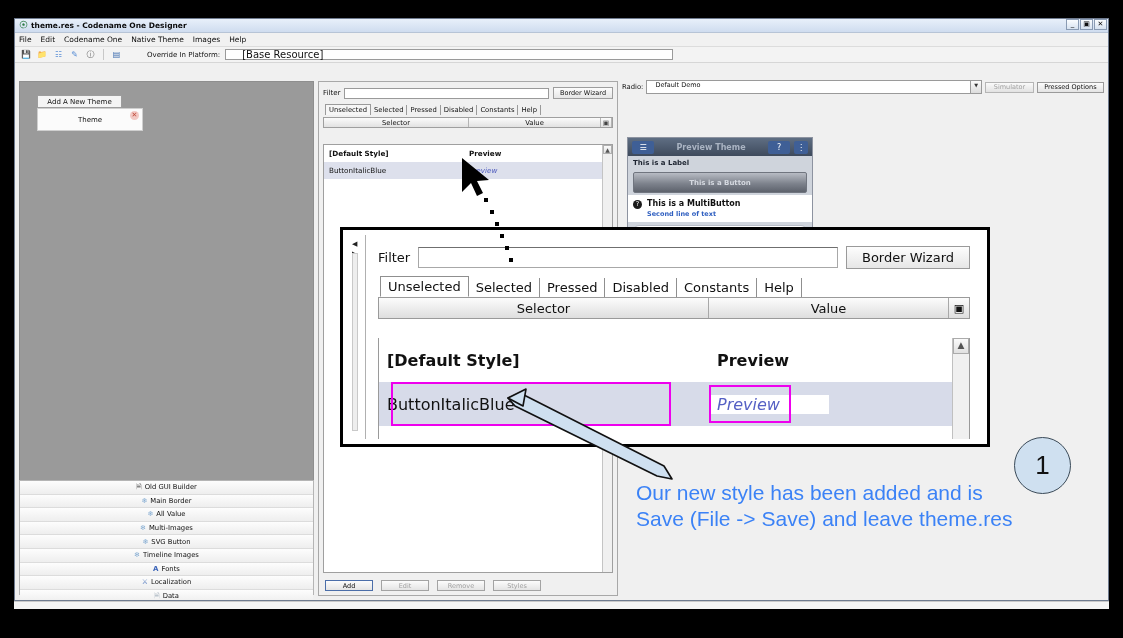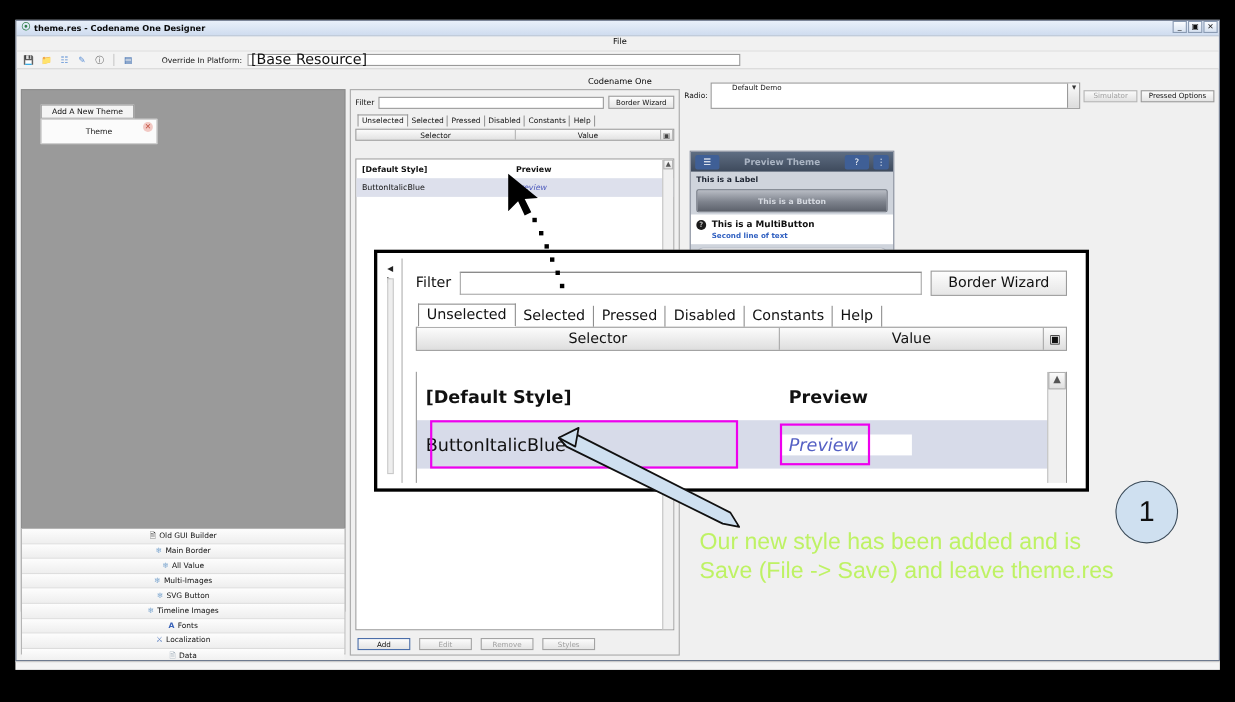--- a/index.html
+++ b/index.html
@@ -8,28 +8,28 @@
 
   
   .app-window{position:absolute;left:14px;top:18px;width:1095px;height:583px;background:#f0f0f0;border:1px solid #6f7b8f;box-sizing:border-box;overflow:hidden;}
 
   .titlebar{height:13px;background:linear-gradient(#e8f0fa,#cfdcef);border-bottom:1px solid #b7c4d6;display:flex;align-items:center;padding:0 2px;position:relative;}
   .title-icon{width:9px;height:9px;margin:0 3px 0 2px;color:#2d7d46;font-size:9px;line-height:9px;}
   .title-text{font-size:7.5px;color:#0a0a0a;font-weight:bold;letter-spacing:0px;}
   .win-btns{position:absolute;right:1px;top:0px;display:flex;gap:1px;}
   .win-btn{width:13px;height:11px;background:linear-gradient(#fbfdff,#d7e2f0);border:1px solid #8a9bb3;font-size:7px;line-height:9px;text-align:center;color:#111;box-sizing:border-box;}
 
-  .menubar{height:13px;background:#f1f1f1;border-bottom:1px solid #dcdcdc;display:flex;align-items:center;padding-left:4px;gap:9px;flex-direction:column;}
+  .menubar{height:13px;background:#f1f1f1;border-bottom:1px solid #dcdcdc;display:flex;align-items:center;padding-left:4px;gap:9px;}
   .menu-item{font-size:7.5px;color:#0b0b0b;}
 
   .toolbar{height:15px;background:#f3f3f3;border-bottom:1px solid #d6d6d6;display:flex;align-items:center;padding-left:6px;gap:5px;}
   .tb-ico{width:11px;height:11px;display:inline-block;border-radius:1px;font-size:8px;line-height:11px;text-align:center;color:#555;}
   .tb-sep{width:1px;height:11px;background:#c8c8c8;margin:0 2px;}
   .tb-label{font-size:7px;color:#111;margin-left:20px;}
-  .tb-combo{width:448px;height:11px;background:#fff;border:1px solid #9a9a9a;font-size:13px;color:#111;padding-left:2px;box-sizing:border-box;line-height:10px;}
+  .tb-combo{width:448px;height:11px;background:#fff;border:1px solid #9a9a9a;font-size:10px;color:#111;padding-left:16px;box-sizing:border-box;line-height:10px;}
 
   .content{position:absolute;left:0;top:42px;right:0;bottom:0;}
 
   
   .left-panel{position:absolute;left:4px;top:20px;width:295px;bottom:44px;background:#9a9a9a;border:1px solid #8e8e8e;box-sizing:border-box;}
   .themes-tab{position:absolute;left:4px;top:22px;width:295px;height:12px;display:flex;align-items:center;justify-content:center;gap:3px;}
   .themes-tab-inner{font-size:7px;color:#111;}
   .add-theme-btn{position:absolute;left:22px;top:34px;width:85px;height:13px;background:#f4f4f4;border:1px solid #9d9d9d;font-size:7px;color:#111;display:flex;align-items:center;justify-content:center;box-sizing:border-box;}
   .theme-card{position:absolute;left:22px;top:47px;width:106px;height:23px;background:#fbfbfb;border:1px solid #cfcfcf;box-sizing:border-box;display:flex;align-items:center;justify-content:center;font-size:7px;color:#111;}
   .theme-card .closer{position:absolute;right:3px;top:2px;width:9px;height:9px;border-radius:50%;background:#f2c9c4;color:#c05040;font-size:7px;line-height:9px;text-align:center;}
@@ -61,21 +61,21 @@
   .vscroll .thumb{position:absolute;top:0;left:0;right:0;height:9px;background:linear-gradient(#fafafa,#e2e2e2);border:1px solid #b0b0b0;box-sizing:border-box;font-size:6px;text-align:center;line-height:7px;color:#555;}
   .mid-btns{position:absolute;left:6px;bottom:4px;display:flex;gap:8px;}
   .mbtn{width:48px;height:11px;background:linear-gradient(#fcfcfc,#e4e4e4);border:1px solid #a3a3a3;font-size:6.5px;display:flex;align-items:center;justify-content:center;box-sizing:border-box;color:#111;}
   .mbtn.dis{color:#a0a0a0;}
   .mbtn.act{border:1px solid #4b6ea9;}
 
   
   .right-panel{position:absolute;left:607px;top:20px;right:4px;bottom:4px;}
   .form-row{display:flex;align-items:center;height:12px;gap:3px;}
   .form-lbl{font-size:6.8px;color:#111;}
-  .form-combo{width:360px;height:24px;background:#fff;border:1px solid #9a9a9a;font-size:6.5px;padding-left:18px;box-sizing:border-box;color:#111;line-height:9px;position:relative;}
+  .form-combo{width:360px;height:14px;background:#fff;border:1px solid #9a9a9a;font-size:6.5px;padding-left:8px;box-sizing:border-box;color:#111;line-height:9px;position:relative;}
   .combo-arrow{position:absolute;right:0;top:0;width:10px;height:100%;background:linear-gradient(#fbfbfb,#dcdcdc);border-left:1px solid #9a9a9a;font-size:5px;text-align:center;line-height:9px;color:#333;}
   .sim-btn{width:52px;height:11px;background:linear-gradient(#fafafa,#e2e2e2);border:1px solid #b5b5b5;font-size:6.5px;display:flex;align-items:center;justify-content:center;color:#a2a2a2;box-sizing:border-box;}
   .adv-btn{width:72px;height:11px;background:linear-gradient(#fcfcfc,#e4e4e4);border:1px solid #9a9a9a;font-size:6.5px;display:flex;align-items:center;justify-content:center;color:#111;box-sizing:border-box;}
 
   
   .device{position:absolute;left:612px;top:76px;width:186px;height:152px;background:#cfd4dc;border:1px solid #8d93a0;box-sizing:border-box;overflow:hidden;}
   .dev-titlebar{height:18px;background:linear-gradient(#5f6e83,#3e4a5c);display:flex;align-items:center;padding:0 4px;gap:4px;}
   .dev-sq{width:22px;height:13px;background:#3f5f96;border-radius:2px;color:#fff;font-size:8px;text-align:center;line-height:13px;}
   .dev-title{flex:1;text-align:center;color:#aab4c3;font-size:8px;font-weight:bold;}
   .dev-lbl{font-size:7px;font-weight:bold;color:#1d2431;padding:3px 5px;}
@@ -113,21 +113,21 @@
   .i-c2.bold{font-weight:bold;}
   .i-c2.italic{font-style:italic;color:#5560c4;}
   .i-c3{flex:1;}
   .i-vscroll{position:absolute;right:0;top:0;width:16px;bottom:0;background:#f0f0f0;border-left:1px solid #c0c0c0;}
   .i-vthumb{position:absolute;left:0;right:0;top:0;height:16px;background:linear-gradient(#fbfbfb,#e0e0e0);border:1px solid #ababab;box-sizing:border-box;font-size:9px;text-align:center;line-height:13px;color:#555;}
   .i-hl{position:absolute;left:12px;width:280px;height:44px;border:2px solid #ee00ee;box-sizing:border-box;pointer-events:none;}
   .i-hl2{position:absolute;width:82px;height:38px;border:2px solid #ee00ee;box-sizing:border-box;pointer-events:none;}
 
   
   .callout-num{position:absolute;left:1014px;top:437px;width:55px;height:55px;border-radius:50%;background:#cfe0f0;border:1px solid #3a4a58;display:flex;align-items:center;justify-content:center;font-size:26px;color:#111;font-family:"Liberation Sans",sans-serif;}
-  .annot-text{position:absolute;left:636px;top:480px;width:470px;font-size:21px;line-height:26px;color:#bef264;font-family:"Liberation Sans",sans-serif;}
+  .annot-text{position:absolute;left:636px;top:480px;width:470px;font-size:21px;line-height:26px;color:#3b82f6;font-family:"Liberation Sans",sans-serif;}
 
   .taskbar{position:absolute;left:14px;top:601px;width:1095px;height:7px;background:#f4f4f4;border-top:1px solid #c9c9c9;}
   svg.overlay{position:absolute;left:0;top:0;width:1123px;height:638px;pointer-events:none;}
 </style>
 </head>
 <body>
 
 <div id="root">
 
   <div class="app-window">

